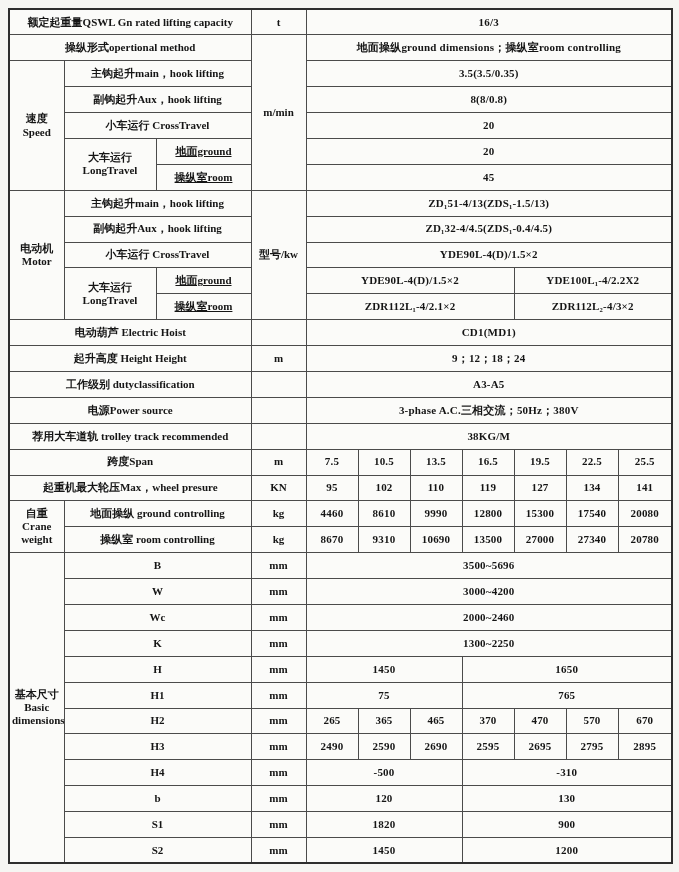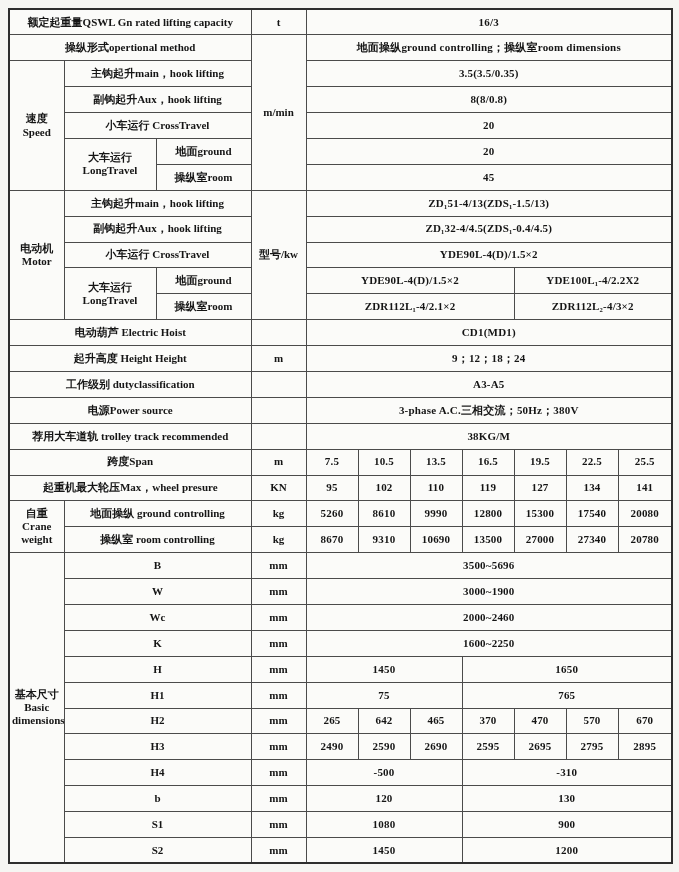--- a/index.html
+++ b/index.html
@@ -30,21 +30,21 @@
     font-size:11px;
     color:#151515;
     padding:0 2px;
     line-height:1.2;
     white-space:pre-line;
     overflow:hidden;
   }
   td.group{font-size:11px;}
   td.unit{font-size:11px;}
   td.label{font-size:11px;}
-  td.sublabel{font-size:11px;}
+  td.sublabel{font-size:11px;text-decoration:underline;}
   td.value{font-size:11px;letter-spacing:0.2px;}
 </style>
 </head>
 <body>
 
 <div class="sheet">
   <table class="spec">
     <colgroup>
       <col style="width:55px">
       <col style="width:92px">
@@ -60,21 +60,21 @@
     </colgroup>
     <tbody>
         <tr>
           <td colspan="3" class="label">额定起重量QSWL Gn rated lifting capacity</td>
           <td class="unit">t</td>
           <td colspan="7" class="value">16/3</td>
         </tr>
         <tr>
           <td colspan="3" class="label">操纵形式opertional method</td>
           <td rowspan="6" class="unit">m/min</td>
-          <td colspan="7" class="value">地面操纵ground controlling；操纵室room dimensions</td>
+          <td colspan="7" class="value">地面操纵ground dimensions；操纵室room controlling</td>
         </tr>
         <tr>
           <td rowspan="5" class="group">速度
 Speed</td>
           <td colspan="2" class="label">主钩起升main，hook lifting</td>
           <td colspan="7" class="value">3.5(3.5/0.35)</td>
         </tr>
         <tr>
           <td colspan="2" class="label">副钩起升Aux，hook lifting</td>
           <td colspan="7" class="value">8(8/0.8)</td>
@@ -166,21 +166,21 @@
           <td class="value">127</td>
           <td class="value">134</td>
           <td class="value">141</td>
         </tr>
         <tr>
           <td rowspan="2" class="group">自重
 Crane
 weight</td>
           <td colspan="2" class="label">地面操纵 ground controlling</td>
           <td class="unit">kg</td>
-          <td class="value">5260</td>
+          <td class="value">4460</td>
           <td class="value">8610</td>
           <td class="value">9990</td>
           <td class="value">12800</td>
           <td class="value">15300</td>
           <td class="value">17540</td>
           <td class="value">20080</td>
         </tr>
         <tr>
           <td colspan="2" class="label">操纵室 room controlling</td>
           <td class="unit">kg</td>
@@ -196,49 +196,49 @@
           <td rowspan="12" class="group">基本尺寸
 Basic
 dimensions</td>
           <td colspan="2" class="label">B</td>
           <td class="unit">mm</td>
           <td colspan="7" class="value">3500~5696</td>
         </tr>
         <tr>
           <td colspan="2" class="label">W</td>
           <td class="unit">mm</td>
-          <td colspan="7" class="value">3000~1900</td>
+          <td colspan="7" class="value">3000~4200</td>
         </tr>
         <tr>
           <td colspan="2" class="label">Wc</td>
           <td class="unit">mm</td>
           <td colspan="7" class="value">2000~2460</td>
         </tr>
         <tr>
           <td colspan="2" class="label">K</td>
           <td class="unit">mm</td>
-          <td colspan="7" class="value">1600~2250</td>
+          <td colspan="7" class="value">1300~2250</td>
         </tr>
         <tr>
           <td colspan="2" class="label">H</td>
           <td class="unit">mm</td>
           <td colspan="3" class="value">1450</td>
           <td colspan="4" class="value">1650</td>
         </tr>
         <tr>
           <td colspan="2" class="label">H1</td>
           <td class="unit">mm</td>
           <td colspan="3" class="value">75</td>
           <td colspan="4" class="value">765</td>
         </tr>
         <tr>
           <td colspan="2" class="label">H2</td>
           <td class="unit">mm</td>
           <td class="value">265</td>
-          <td class="value">642</td>
+          <td class="value">365</td>
           <td class="value">465</td>
           <td class="value">370</td>
           <td class="value">470</td>
           <td class="value">570</td>
           <td class="value">670</td>
         </tr>
         <tr>
           <td colspan="2" class="label">H3</td>
           <td class="unit">mm</td>
           <td class="value">2490</td>
@@ -257,21 +257,21 @@
         </tr>
         <tr>
           <td colspan="2" class="label">b</td>
           <td class="unit">mm</td>
           <td colspan="3" class="value">120</td>
           <td colspan="4" class="value">130</td>
         </tr>
         <tr>
           <td colspan="2" class="label">S1</td>
           <td class="unit">mm</td>
-          <td colspan="3" class="value">1080</td>
+          <td colspan="3" class="value">1820</td>
           <td colspan="4" class="value">900</td>
         </tr>
         <tr>
           <td colspan="2" class="label">S2</td>
           <td class="unit">mm</td>
           <td colspan="3" class="value">1450</td>
           <td colspan="4" class="value">1200</td>
         </tr>
       </tbody>
   </table>

